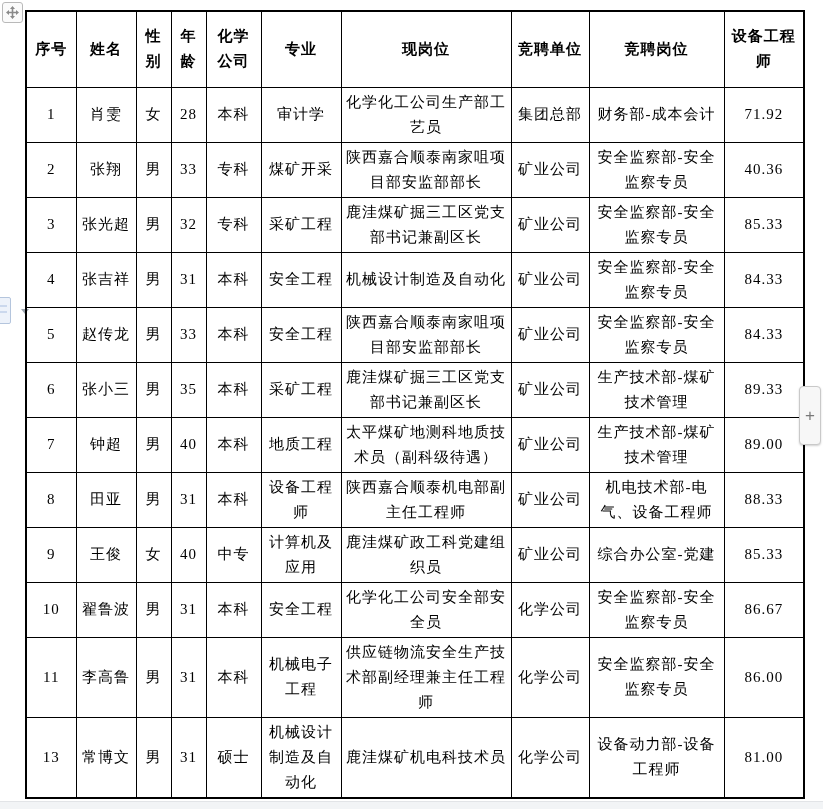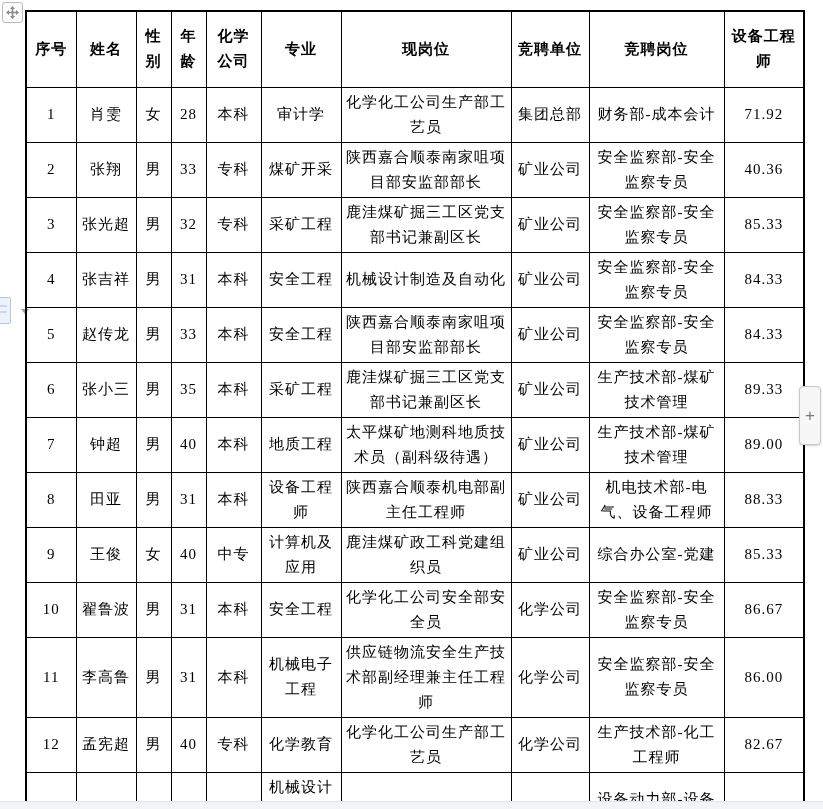--- a/index.html
+++ b/index.html
@@ -256,32 +256,20 @@
           <td>男</td>
           <td>31</td>
           <td>本科</td>
           <td>机械电子工程</td>
           <td>供应链物流安全生产技术部副经理兼主任工程师</td>
           <td>化学公司</td>
           <td>安全监察部-安全监察专员</td>
           <td>86.00</td>
         </tr>
         <tr>
-          <td>12</td>
-          <td>孟宪超</td>
-          <td>男</td>
-          <td>40</td>
-          <td>专科</td>
-          <td>化学教育</td>
-          <td>化学化工公司生产部工艺员</td>
-          <td>化学公司</td>
-          <td>生产技术部-化工工程师</td>
-          <td>82.67</td>
-        </tr>
-        <tr>
           <td>13</td>
           <td>常博文</td>
           <td>男</td>
           <td>31</td>
           <td>硕士</td>
           <td>机械设计制造及自动化</td>
           <td>鹿洼煤矿机电科技术员</td>
           <td>化学公司</td>
           <td>设备动力部-设备工程师</td>
           <td>81.00</td>

